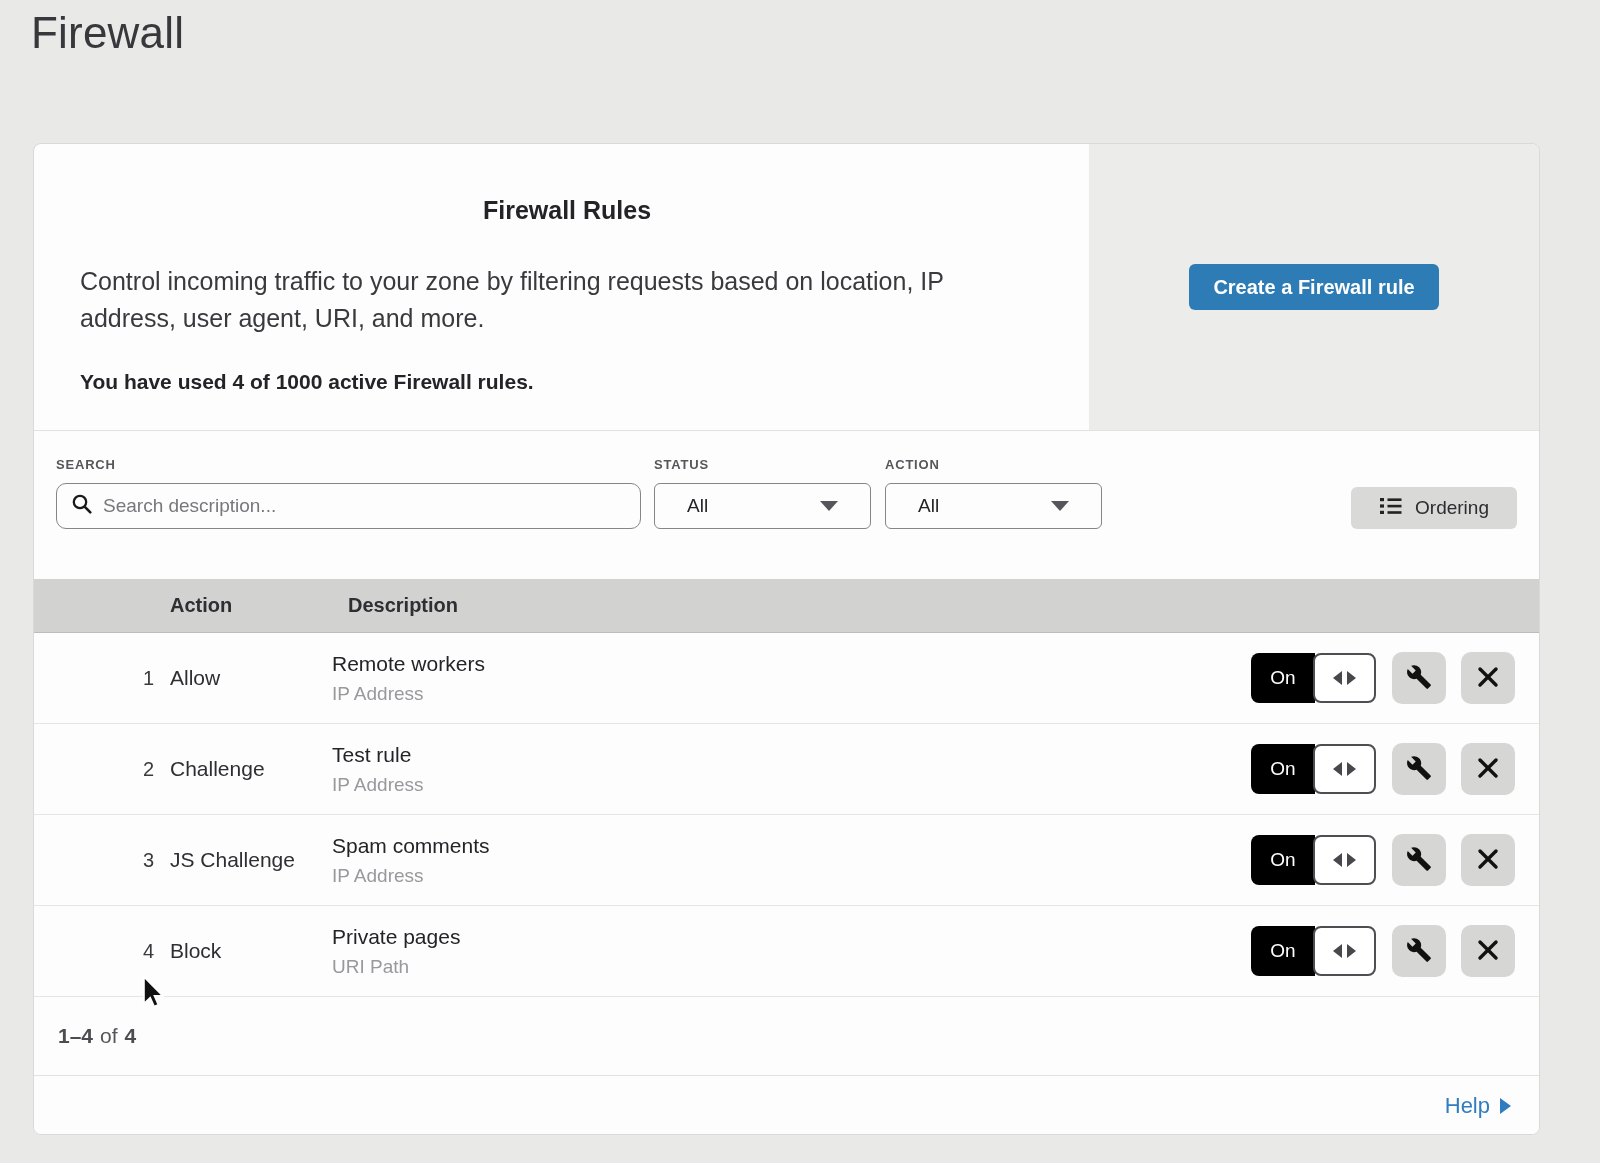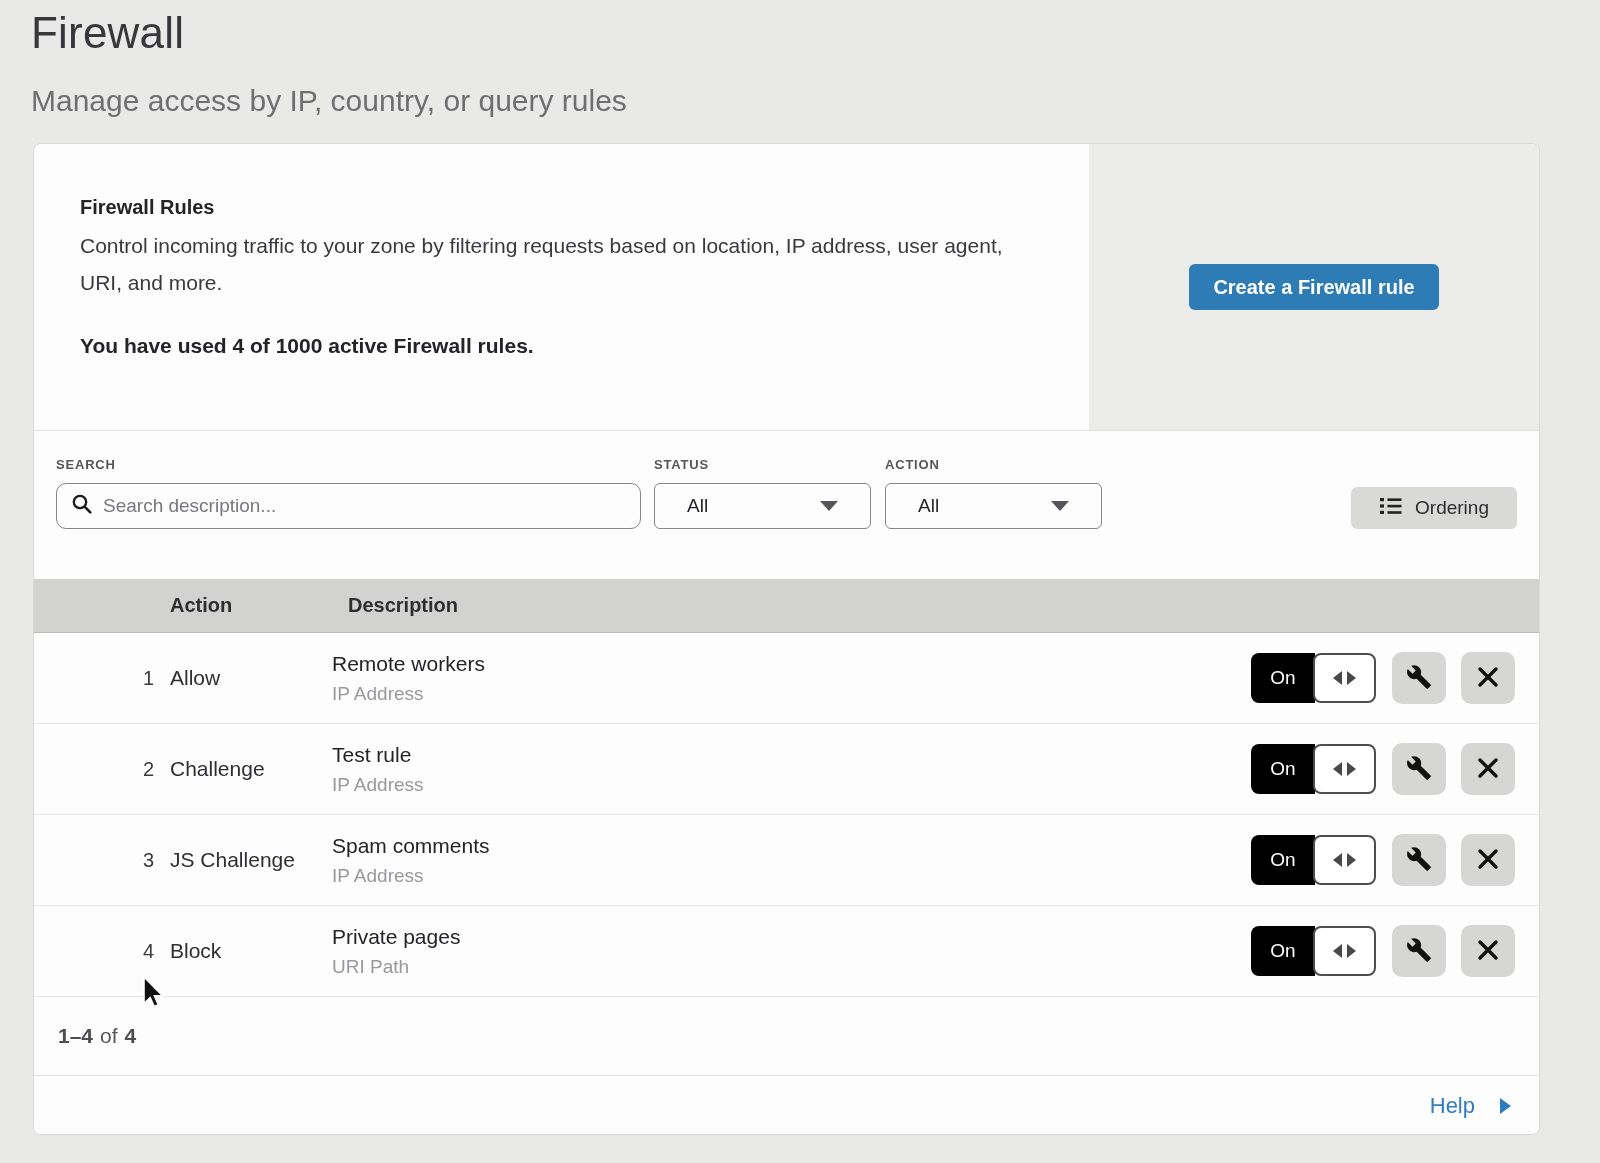--- a/index.html
+++ b/index.html
@@ -17,22 +17,22 @@
 
   .card {
     position: absolute; left: 33px; top: 143px; width: 1507px; height: 992px;
     background: #fdfdfd; border: 1px solid #d9d9d8; border-radius: 8px;
     overflow: hidden;
   }
 
   
   .card-top { position: relative; height: 287px; border-bottom: 1px solid #e2e2e1; }
   .card-top-left { padding: 52px 0 0 46px; width: 1020px; }
-  .card-heading { font-size: 20px; font-weight: 700; color: #242428; }
-  .card-desc { margin-top: 8px; font-size: 21px; line-height: 37px; color: #3a3a3e; width: 950px; }
+  .card-heading { font-size: 25px; font-weight: 700; color: #242428; text-align: center; }
+  .card-desc { margin-top: 38px; font-size: 25px; line-height: 37px; color: #3a3a3e; width: 950px; }
   .card-usage { margin-top: 33px; font-size: 21px; font-weight: 700; color: #242428; }
   .card-top-right {
     position: absolute; top: 0; right: 0; width: 450px; height: 100%;
     background: #ececea; display: flex; align-items: center; justify-content: center;
   }
   .btn-primary {
     background: #2d7cb5; color: #ffffff; border: none; border-radius: 6px;
     font-family: inherit; font-size: 20px; font-weight: 700;
     padding: 12px 24px; height: 46px; cursor: pointer;
   }
@@ -119,32 +119,31 @@
     font-size: 21px; color: #55555a; gap: 7px; background: #fdfdfd;
     border-bottom: 1px solid #e2e2e1;
   }
   .pg-bold { font-weight: 700; color: #4c4c51; }
   .help-row {
     height: 59px; display: flex; align-items: center; justify-content: flex-end;
     padding-right: 28px; background: #fdfdfd;
   }
   .help-link {
     font-size: 22px; color: #2f7dc0; text-decoration: none;
-    display: flex; align-items: center; gap: 25px; cursor: pointer;
+    display: flex; align-items: center; gap: 10px; cursor: pointer;
   }
   .help-arrow { width:0; height:0; border-top:8px solid transparent; border-bottom:8px solid transparent; border-left:11px solid #2f7dc0; }
 
   .cursor { position: absolute; left: 143px; top: 976px; pointer-events: none; }
 </style>
 </head>
 <body>
 
 <header class="page-header">
   <div class="page-title">Firewall</div>
-  <div class="page-subtitle">Manage access by IP, country, or query rules</div>
 </header>
 
 <main class="card">
 
   <section class="card-top">
     <div class="card-top-left">
       <div class="card-heading">Firewall Rules</div>
       <p class="card-desc">Control incoming traffic to your zone by filtering requests based on location, IP address, user agent, URI, and more.</p>
       <p class="card-usage">You have used 4 of 1000 active Firewall rules.</p>
     </div>

